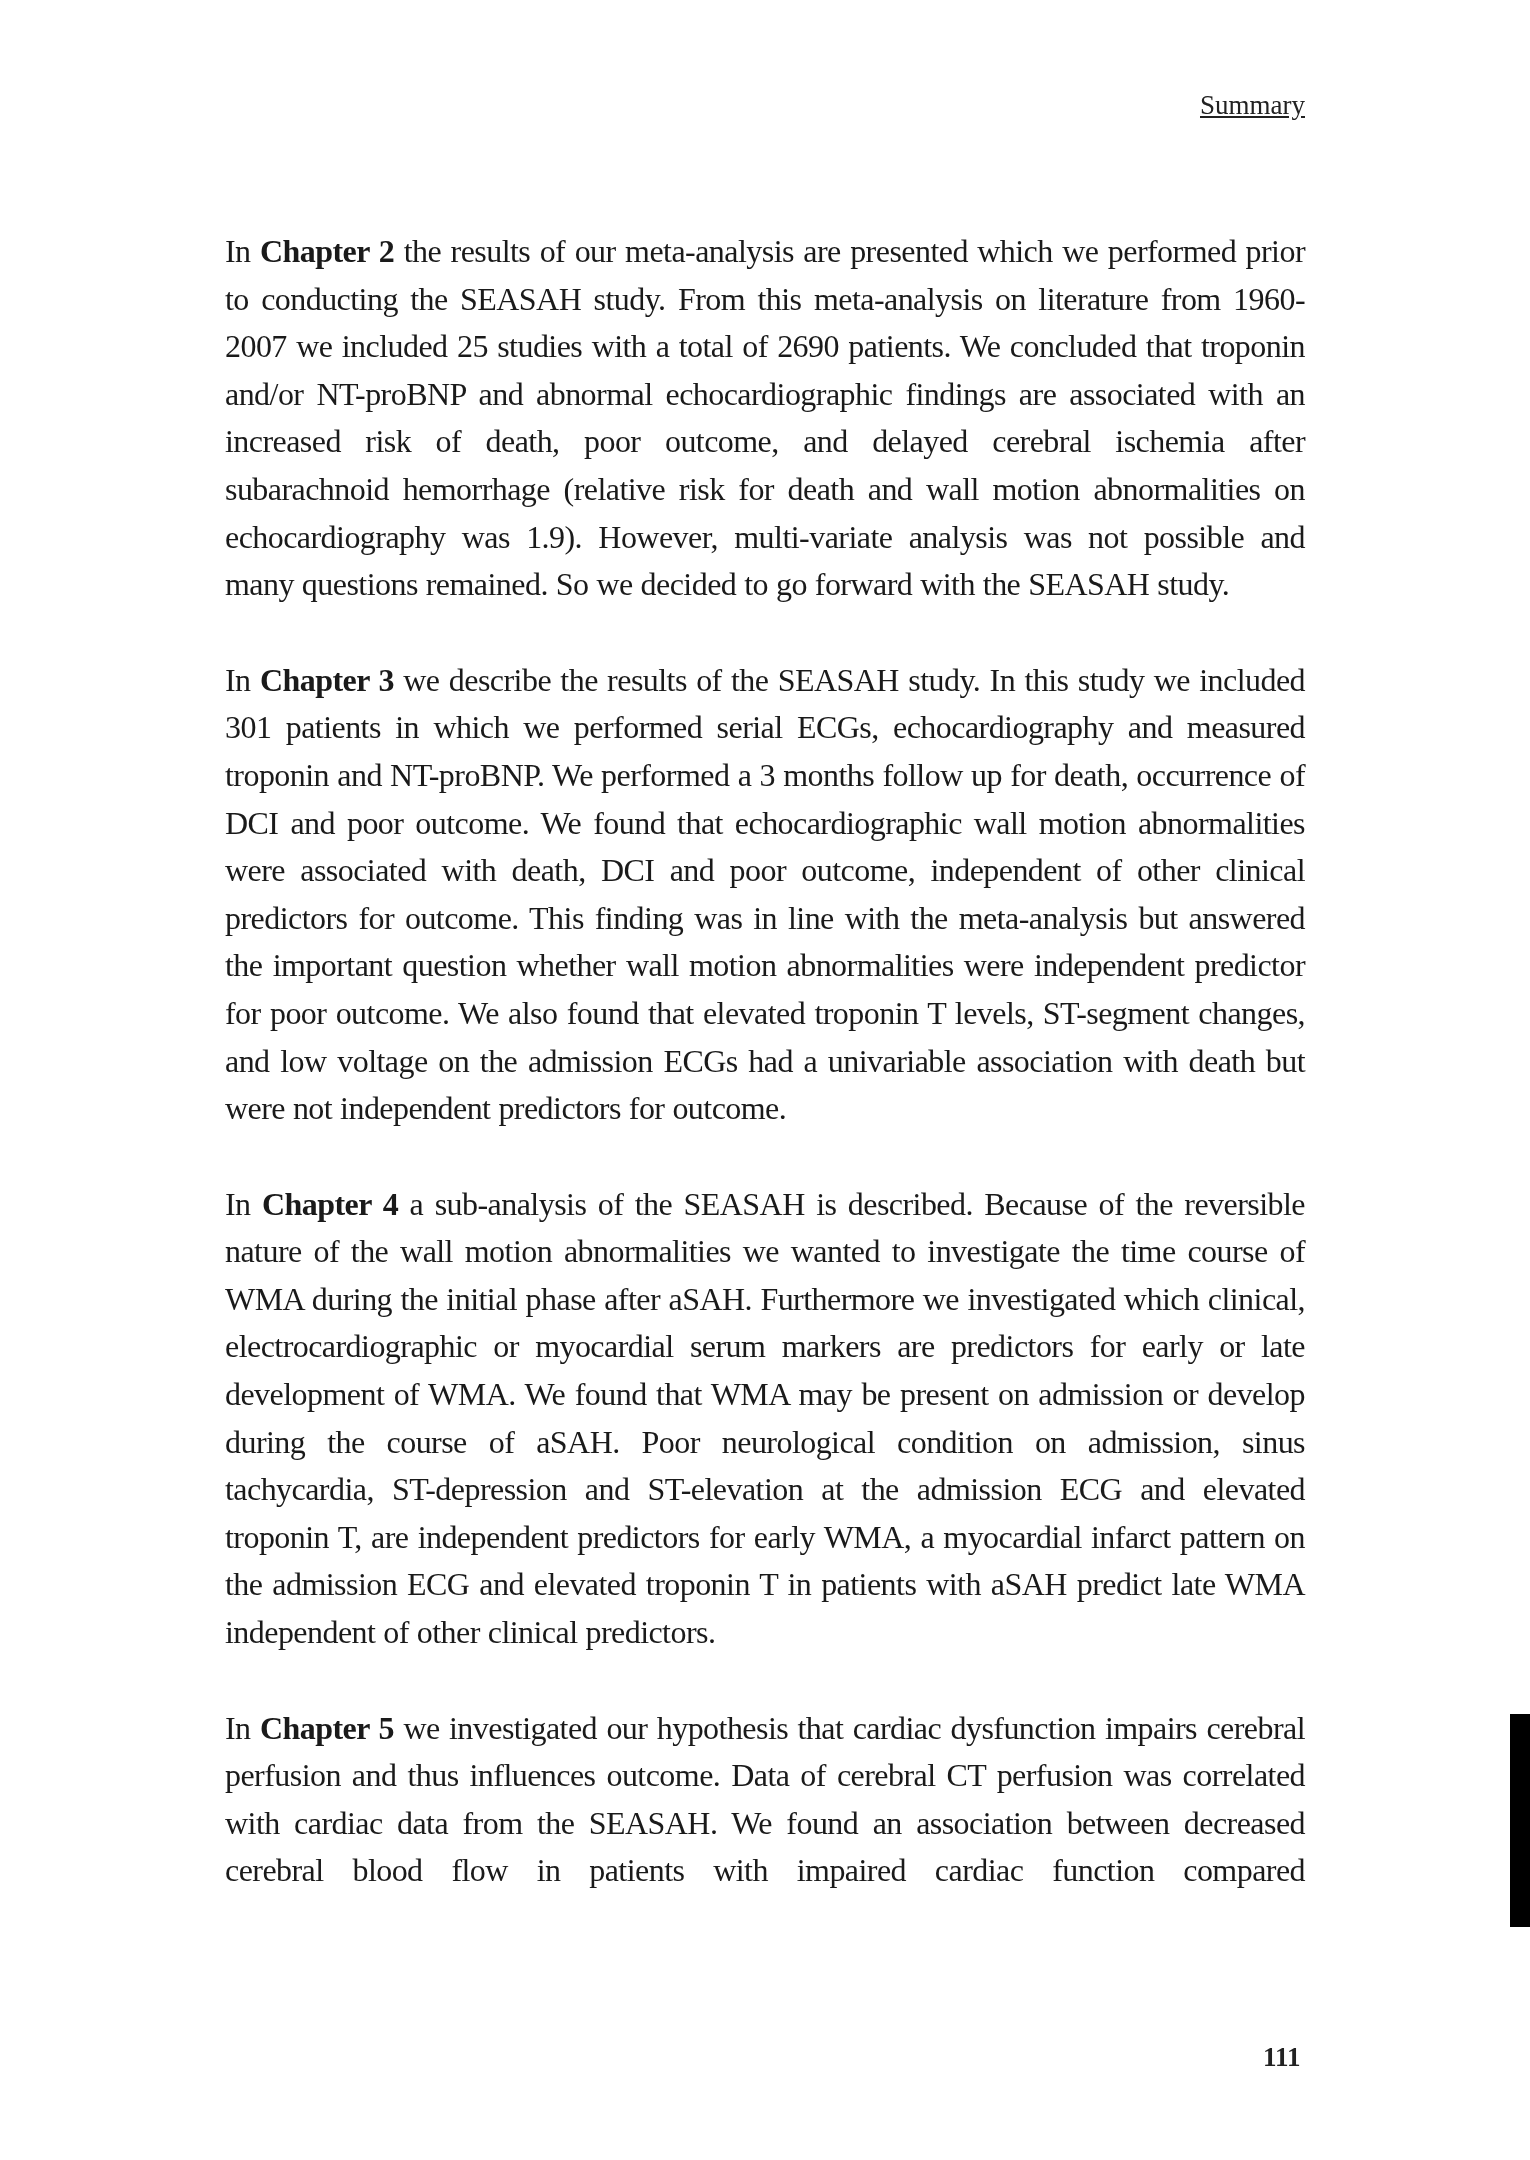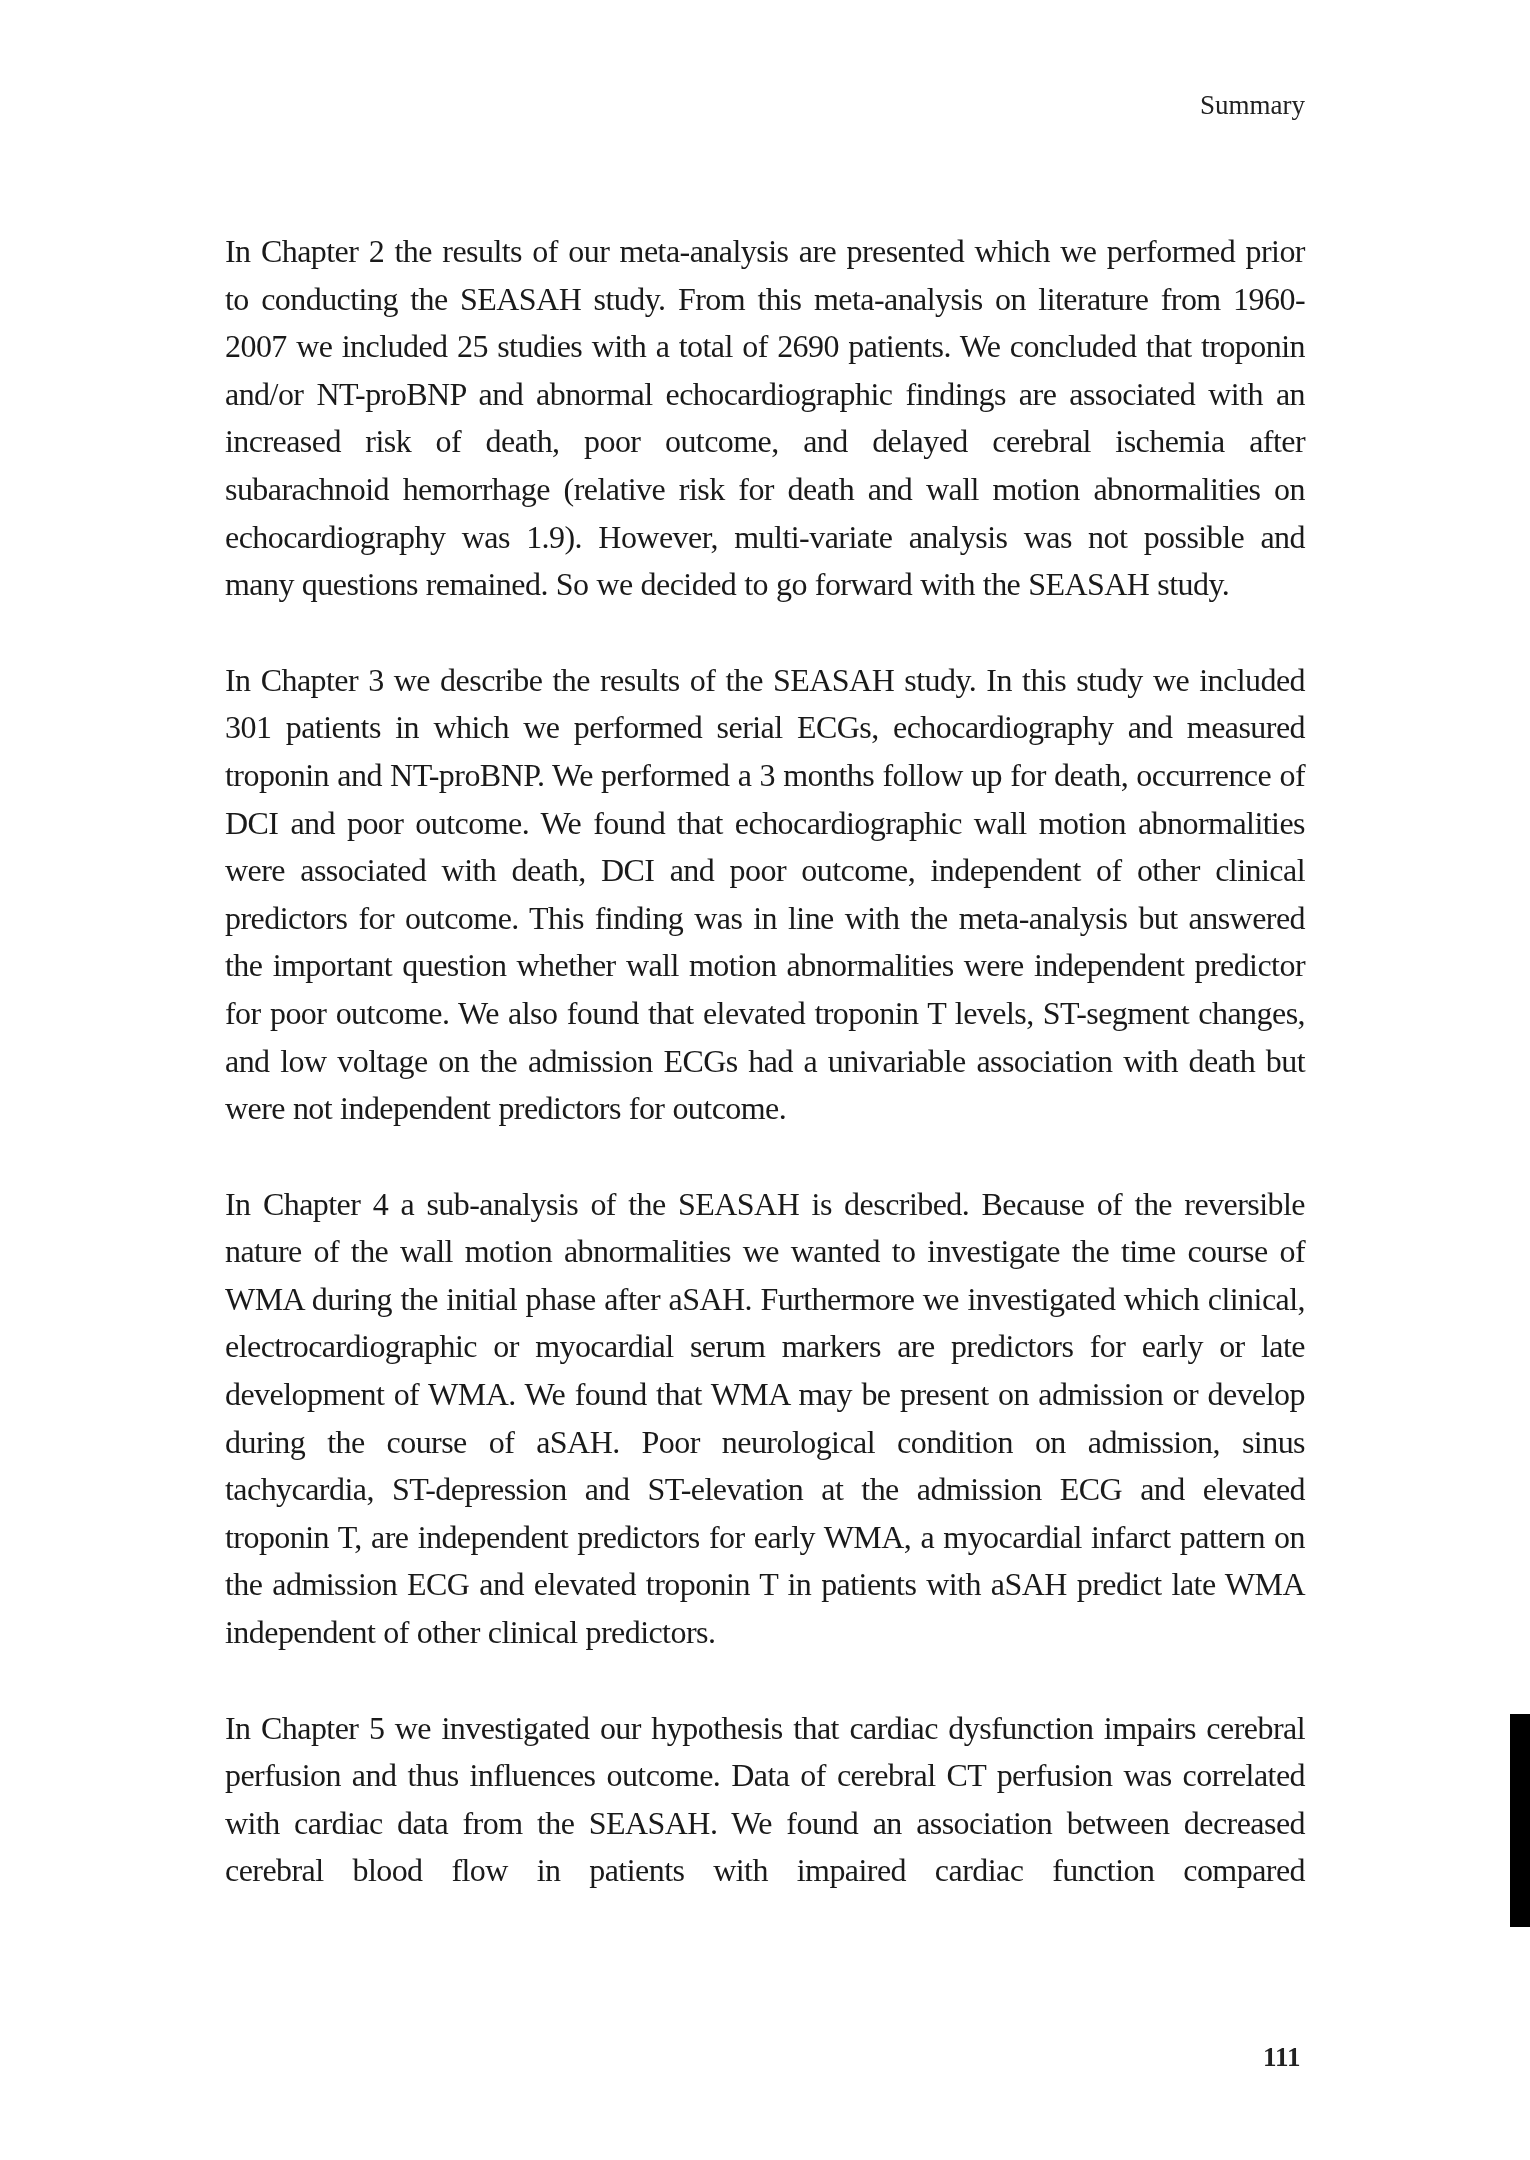--- a/index.html
+++ b/index.html
@@ -15,39 +15,40 @@
       font-family: "Liberation Serif", "DejaVu Serif", serif;
       color: #1a1a1a;
     }
     .running-header {
       position: absolute;
       top: 88px;
       right: 225px;
       font-size: 27px;
       line-height: 34px;
       color: #222;
+      text-decoration: underline;
     }
     .content {
       position: absolute;
       left: 225px;
       top: 228px;
       width: 1080px;
     }
     .paragraph {
       margin: 0 0 48px 0;
       font-size: 32px;
       line-height: 47.6px;
       text-align: justify;
       text-align-last: left;
       hyphens: none;
       letter-spacing: -0.55px;
       word-spacing: 0.5px;
     }
     .chapter-ref {
-      font-weight: normal;
+      font-weight: bold;
     }
     .thumb-tab {
       position: absolute;
       left: 1510px;
       top: 1714px;
       width: 20px;
       height: 213px;
       background: #000000;
     }
     .page-number {

